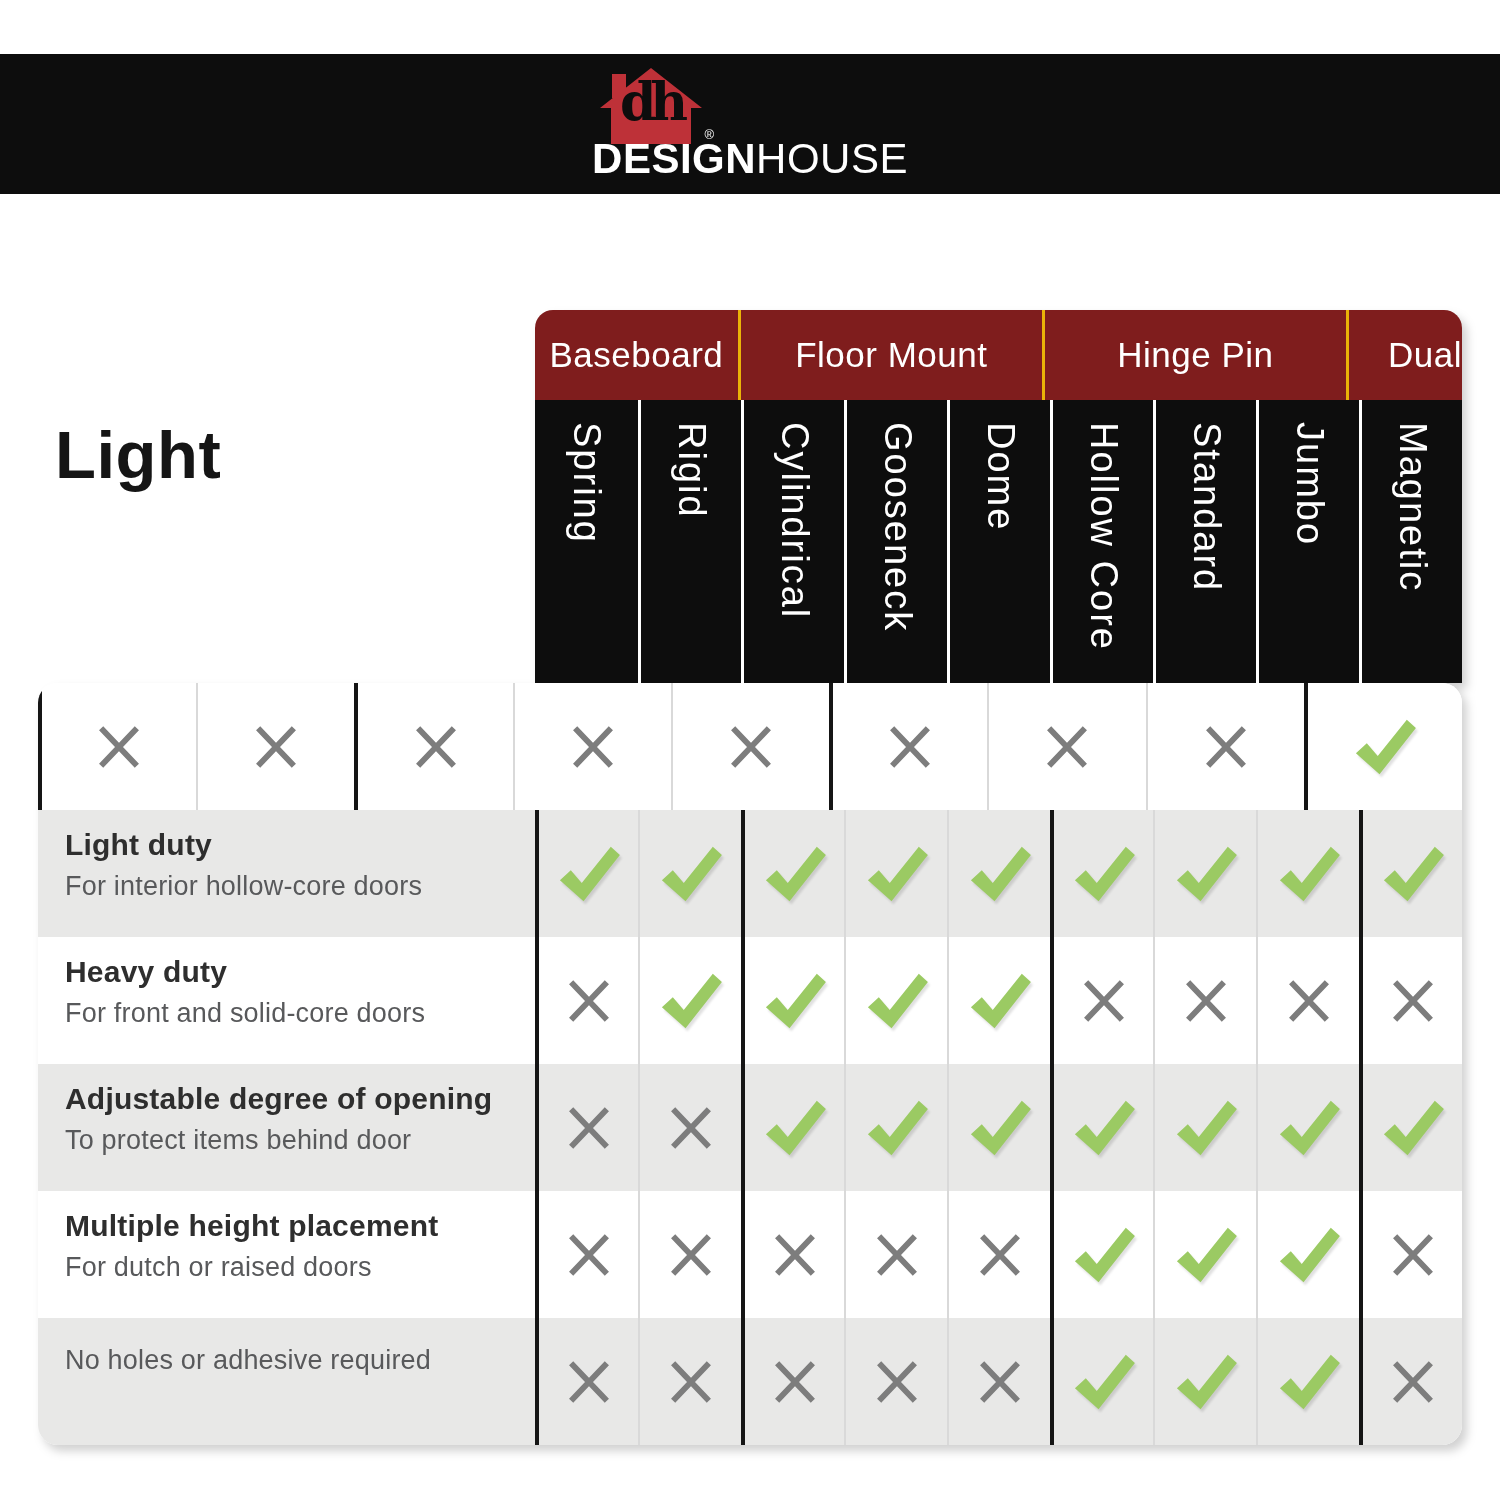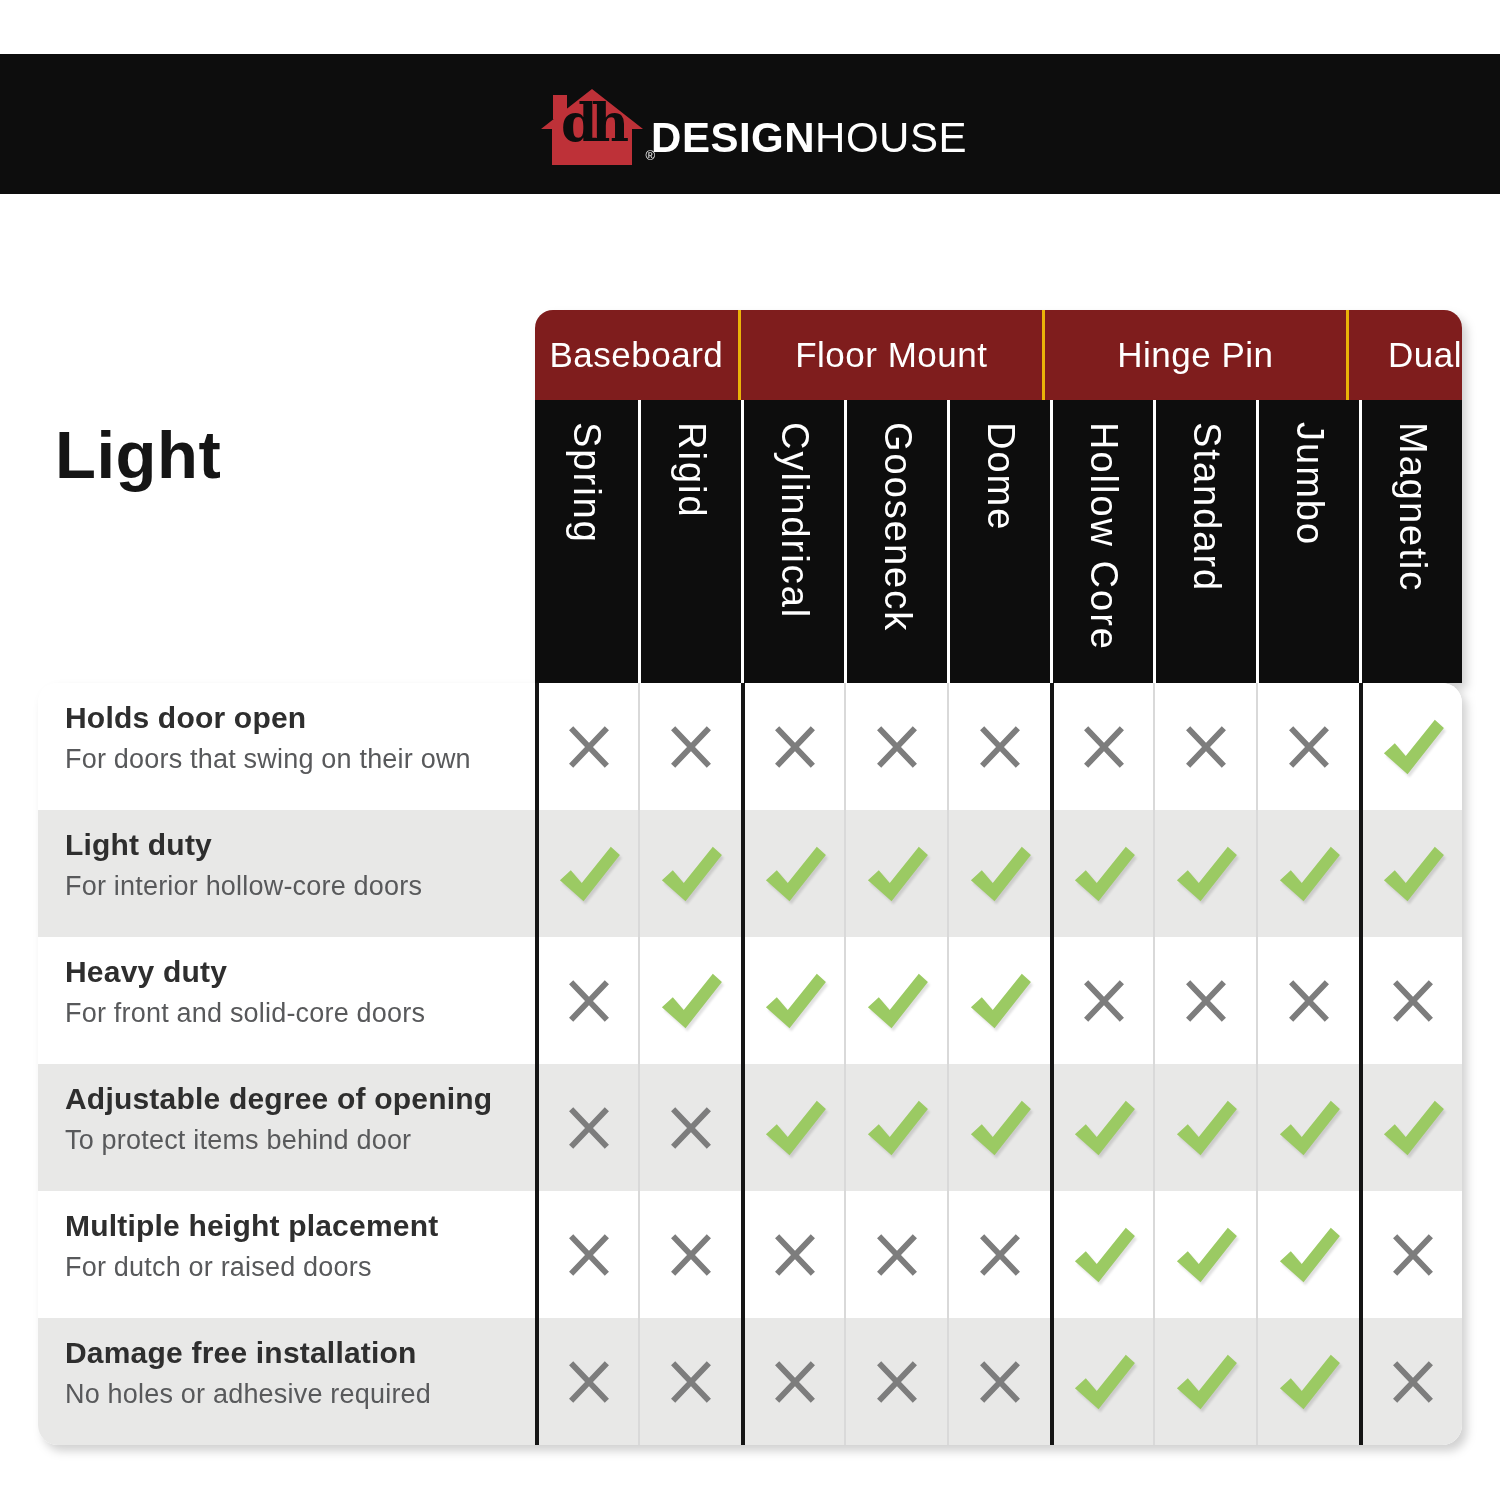--- a/index.html
+++ b/index.html
@@ -3,21 +3,21 @@
 <meta charset="utf-8">
 <style>
   * { margin:0; padding:0; box-sizing:border-box; }
   html,body { width:1500px; height:1500px; background:#ffffff;
     font-family:"Liberation Sans", sans-serif; overflow:hidden; }
   .stage { position:relative; width:1500px; height:1500px; background:#fff; }
 
   
   .banner { position:absolute; left:0; top:54px; width:1500px; height:140px;
     background:#0d0d0d; display:flex; align-items:center; justify-content:center; }
-  .logo { position:relative; display:flex; flex-direction:row; align-items:flex-end; }
+  .logo { position:relative; display:flex; flex-direction:column; align-items:flex-start; }
   .house-wrap { position:relative; width:118px; height:76px; margin-bottom:-6px; }
   .house-svg { position:absolute; left:8px; top:0; }
   .reg-mark { position:absolute; right:-4px; bottom:2px; color:#fff; font-size:13px; }
   .monogram { position:absolute; left:0; top:8px; width:118px; text-align:center;
     font-family:"DejaVu Serif", serif; font-weight:bold; font-size:52px;
     color:#0d0d0d; letter-spacing:-6px; line-height:1; }
   .wordmark { color:#fff; font-size:42px; letter-spacing:0.5px; line-height:1; }
   .wordmark .bold { font-weight:bold; }
   .wordmark .light { font-weight:normal; }
 
@@ -120,24 +120,20 @@
       <div class="col-cell">
           <span class="vlabel">Jumbo</span>
         </div>
       <div class="col-cell">
           <span class="vlabel">Magnetic</span>
         </div>
     </div>
 
     <div class="card">
       <div class="feature-row">
-        <div class="row-label">
-          <div class="feature-title">Holds door open</div>
-          <div class="feature-desc">For doors that swing on their own</div>
-        </div>
         <div class="row-marks">
             <div class="mark-cell group-edge">
               <svg width="50" height="54" viewBox="0 0 56 60">
                 <path d="M8 9 L48 51 M48 9 L8 51" stroke="#7d7d7d" stroke-width="6.5" fill="none"></path>
               </svg>
             </div>
             <div class="mark-cell">
               <svg width="50" height="54" viewBox="0 0 56 60">
                 <path d="M8 9 L48 51 M48 9 L8 51" stroke="#7d7d7d" stroke-width="6.5" fill="none"></path>
               </svg>
@@ -386,21 +382,20 @@
             </div>
             <div class="mark-cell group-edge">
               <svg width="50" height="54" viewBox="0 0 56 60">
                 <path d="M8 9 L48 51 M48 9 L8 51" stroke="#7d7d7d" stroke-width="6.5" fill="none"></path>
               </svg>
             </div>
           </div>
       </div>
       <div class="feature-row">
         <div class="row-label">
-          <div class="feature-title">Damage free installation</div>
           <div class="feature-desc">No holes or adhesive required</div>
         </div>
         <div class="row-marks">
             <div class="mark-cell group-edge">
               <svg width="50" height="54" viewBox="0 0 56 60">
                 <path d="M8 9 L48 51 M48 9 L8 51" stroke="#7d7d7d" stroke-width="6.5" fill="none"></path>
               </svg>
             </div>
             <div class="mark-cell">
               <svg width="50" height="54" viewBox="0 0 56 60">

